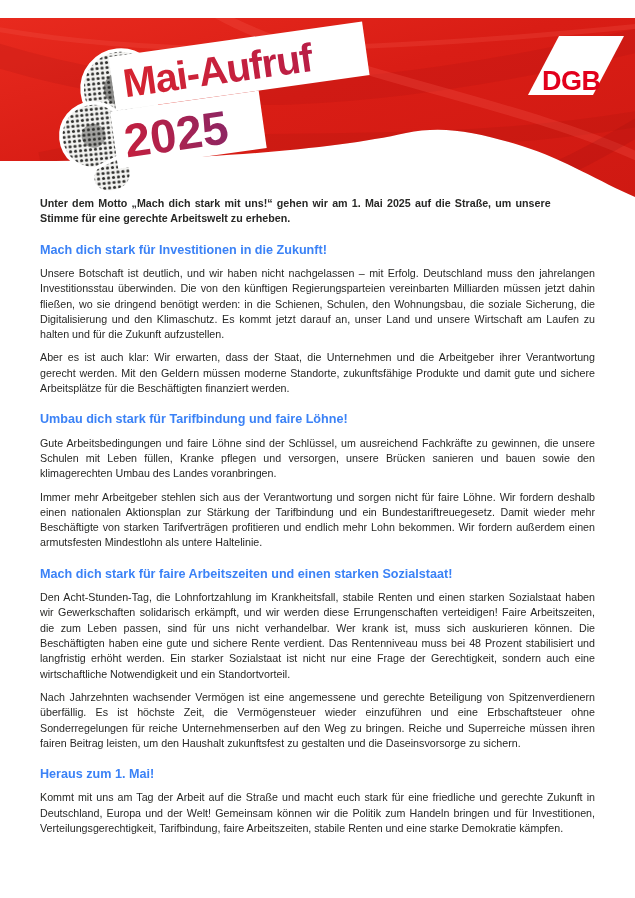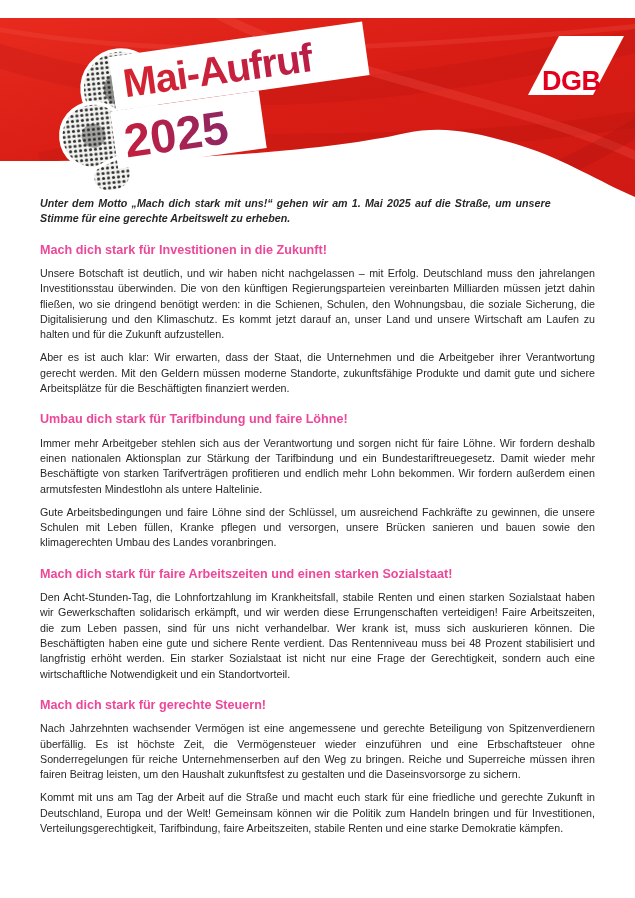--- a/index.html
+++ b/index.html
@@ -21,26 +21,25 @@
     box-sizing:border-box;
   }
   .motto{
     margin:0 auto 6px auto;
     width:92%;
     text-align:center;
     font-size:15px;
     font-weight:bold;
     line-height:1.52;
     color:#1d1d1b;
-    font-style:italic;
   }
   .body-copy h2{
     font-size:12.6px;
     font-weight:bold;
-    color:#ec4899;
+    color:#3b82f6;
     margin:15px 0 8px 0;
     line-height:1.3;
   }
   .body-copy p{
     font-size:10.7px;
     line-height:1.43;
     margin:0 0 8px 0;
     text-align:justify;
     color:#282826;
   }
@@ -112,32 +111,32 @@
     <p class="motto">Unter dem Motto „Mach dich stark mit uns!“ gehen wir am 1. Mai 2025 auf die Straße, um unsere Stimme für eine gerechte Arbeitswelt zu erheben.</p>
 
     <section>
       <h2>Mach dich stark für Investitionen in die Zukunft!</h2>
       <p>Unsere Botschaft ist deutlich, und wir haben nicht nachgelassen – mit Erfolg. Deutschland muss den jahrelangen Investitionsstau überwinden. Die von den künftigen Regierungsparteien vereinbarten Milliarden müssen jetzt dahin fließen, wo sie dringend benötigt werden: in die Schienen, Schulen, den Wohnungsbau, die soziale Sicherung, die Digitalisierung und den Klimaschutz. Es kommt jetzt darauf an, unser Land und unsere Wirtschaft am Laufen zu halten und für die Zukunft aufzustellen.</p>
       <p>Aber es ist auch klar: Wir erwarten, dass der Staat, die Unternehmen und die Arbeitgeber ihrer Verantwortung gerecht werden. Mit den Geldern müssen moderne Standorte, zukunftsfähige Produkte und damit gute und sichere Arbeitsplätze für die Beschäftigten finanziert werden.</p>
     </section>
 
     <section>
       <h2>Umbau dich stark für Tarifbindung und faire Löhne!</h2>
+      <p>Gute Arbeitsbedingungen und faire Löhne sind der Schlüssel, um ausreichend Fachkräfte zu gewinnen, die unsere Schulen mit Leben füllen, Kranke pflegen und versorgen, unsere Brücken sanieren und bauen sowie den klimagerechten Umbau des Landes voranbringen.</p>
       <p>Immer mehr Arbeitgeber stehlen sich aus der Verantwortung und sorgen nicht für faire Löhne. Wir fordern deshalb einen nationalen Aktionsplan zur Stärkung der Tarifbindung und ein Bundestariftreuegesetz. Damit wieder mehr Beschäftigte von starken Tarifverträgen profitieren und endlich mehr Lohn bekommen. Wir fordern außerdem einen armutsfesten Mindestlohn als untere Haltelinie.</p>
-      <p>Gute Arbeitsbedingungen und faire Löhne sind der Schlüssel, um ausreichend Fachkräfte zu gewinnen, die unsere Schulen mit Leben füllen, Kranke pflegen und versorgen, unsere Brücken sanieren und bauen sowie den klimagerechten Umbau des Landes voranbringen.</p>
     </section>
 
     <section>
       <h2>Mach dich stark für faire Arbeitszeiten und einen starken Sozialstaat!</h2>
       <p>Den Acht-Stunden-Tag, die Lohnfortzahlung im Krankheitsfall, stabile Renten und einen starken Sozialstaat haben wir Gewerkschaften solidarisch erkämpft, und wir werden diese Errungenschaften verteidigen! Faire Arbeitszeiten, die zum Leben passen, sind für uns nicht verhandelbar. Wer krank ist, muss sich auskurieren können. Die Beschäftigten haben eine gute und sichere Rente verdient. Das Rentenniveau muss bei 48 Prozent stabilisiert und langfristig erhöht werden. Ein starker Sozialstaat ist nicht nur eine Frage der Gerechtigkeit, sondern auch eine wirtschaftliche Notwendigkeit und ein Standortvorteil.</p>
     </section>
 
     <section>
-      <h2>Mach dich stark für gerechte Steuern!</h2>
       <p>Nach Jahrzehnten wachsender Vermögen ist eine angemessene und gerechte Beteiligung von Spitzenverdienern überfällig. Es ist höchste Zeit, die Vermögensteuer wieder einzuführen und eine Erbschaftsteuer ohne Sonderregelungen für reiche Unternehmenserben auf den Weg zu bringen. Reiche und Superreiche müssen ihren fairen Beitrag leisten, um den Haushalt zukunftsfest zu gestalten und die Daseinsvorsorge zu sichern.</p>
     </section>
 
     <section>
+      <h2>Heraus zum 1. Mai!</h2>
       <p>Kommt mit uns am Tag der Arbeit auf die Straße und macht euch stark für eine friedliche und gerechte Zukunft in Deutschland, Europa und der Welt! Gemeinsam können wir die Politik zum Handeln bringen und für Investitionen, Verteilungsgerechtigkeit, Tarifbindung, faire Arbeitszeiten, stabile Renten und eine starke Demokratie kämpfen.</p>
     </section>
 
   </div>
 </div>
 
 </body></html>

